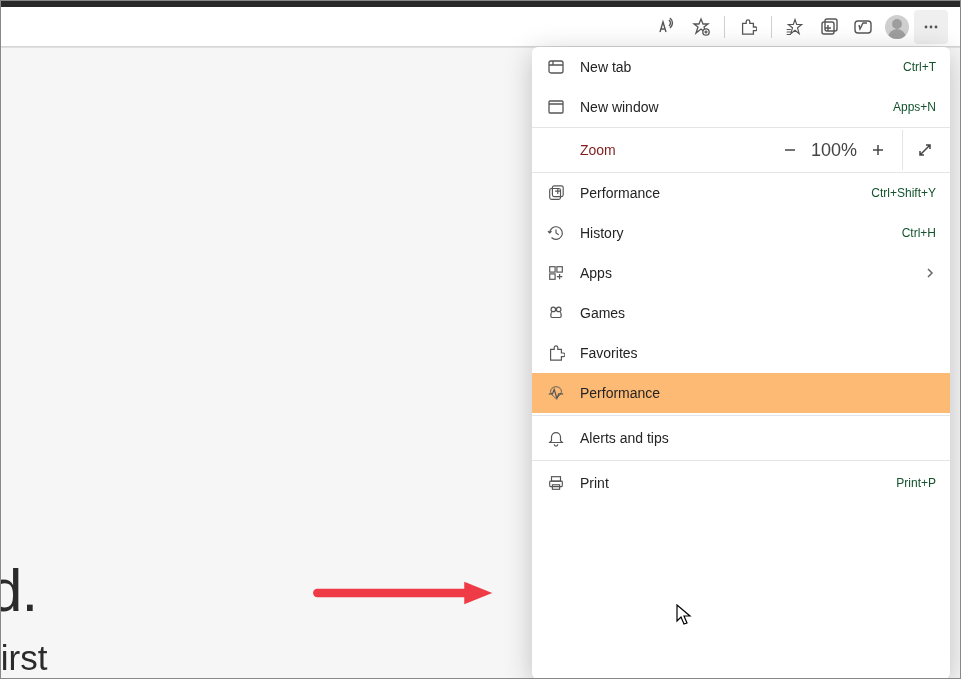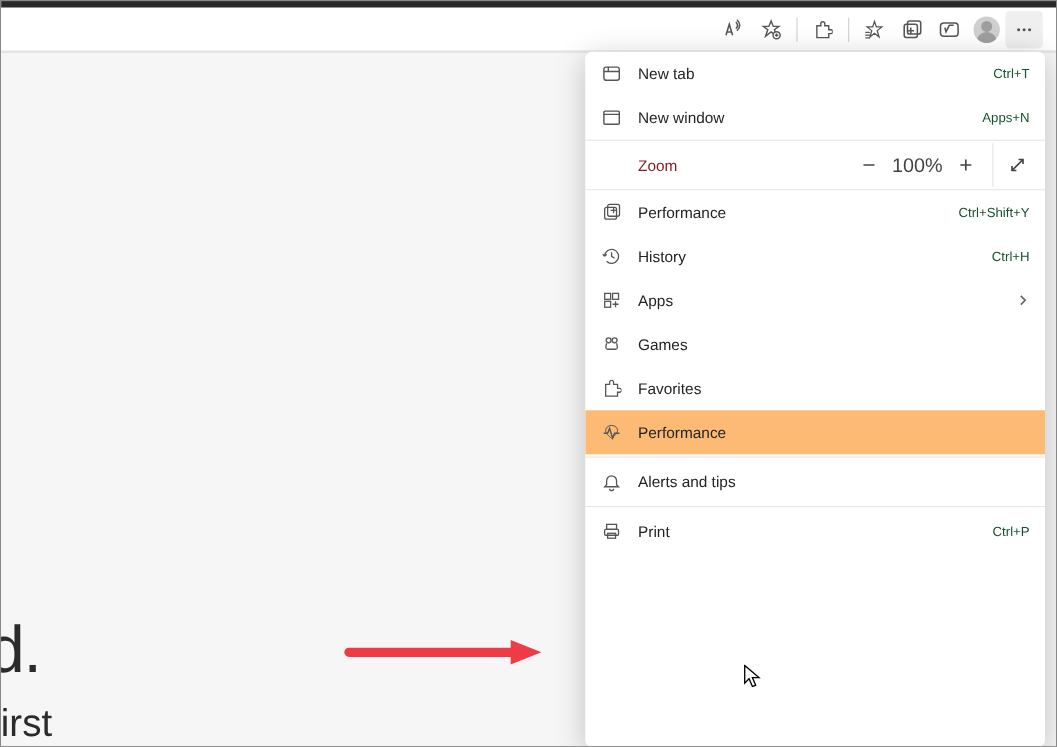--- a/index.html
+++ b/index.html
@@ -311,21 +311,21 @@
 
   <div class="menu-item">
     <span class="mi-icon">
       <svg width="18" height="18" viewBox="0 0 20 20" fill="none" stroke="#555" stroke-width="1.3">
         <rect x="5" y="3" width="10" height="5"></rect>
           <rect x="3" y="8" width="14" height="6" rx="1"></rect>
           <rect x="6" y="12" width="8" height="5"></rect>
       </svg>
     </span>
     <span class="mi-label">Print</span>
-    <span class="mi-short">Ctrl+P</span>
+    <span class="mi-short">Print+P</span>
   </div>
 
 </div>
 
 <svg class="arrow" width="255" height="40" viewBox="0 0 255 40">
   <path d="M0 20 L220 20" stroke="#ef3b46" stroke-width="12" stroke-linecap="round"></path>
   <path d="M210 4 L250 20 L210 36 Z" fill="#ef3b46"></path>
 </svg>
 
 <svg class="cursor" width="18" height="22" viewBox="0 0 18 22">

